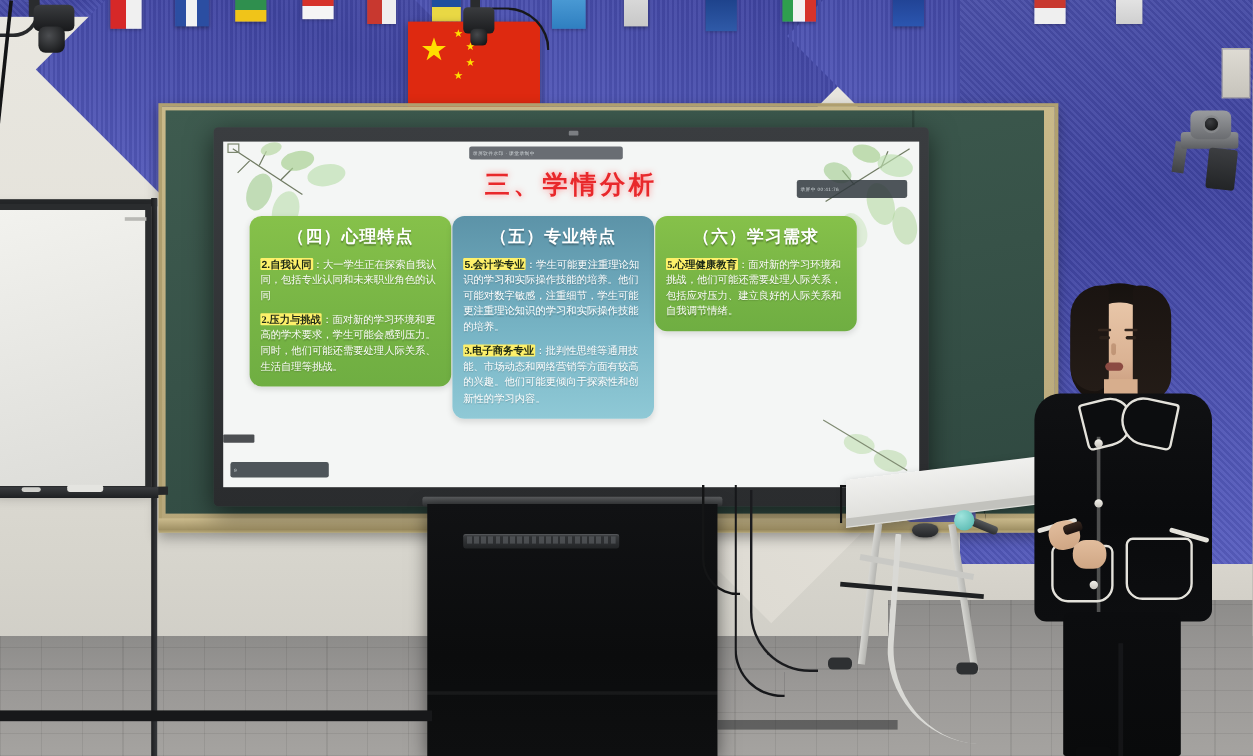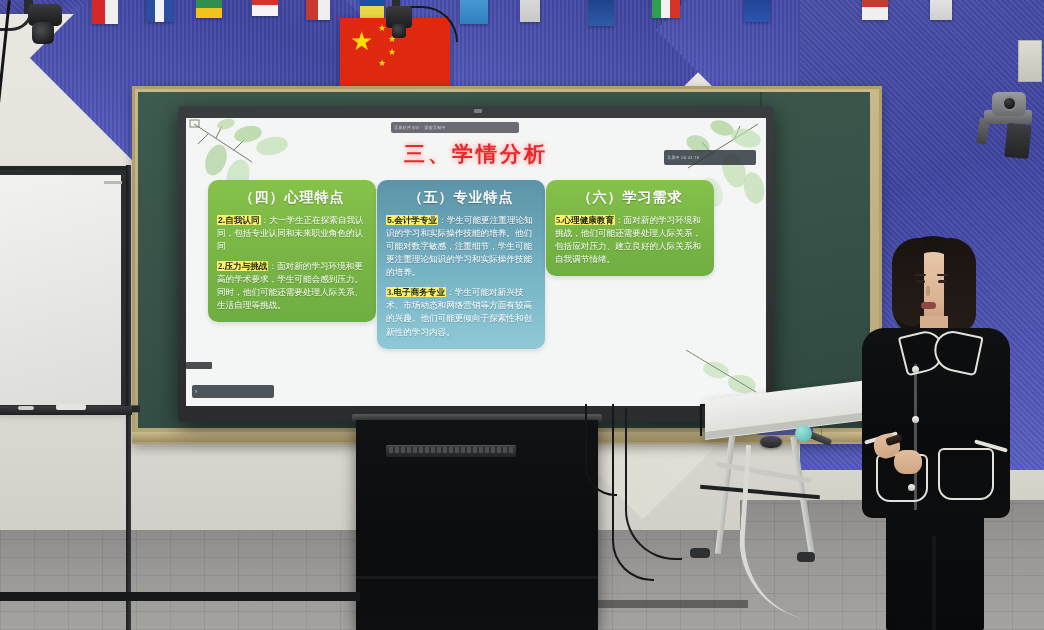--- a/index.html
+++ b/index.html
@@ -405,21 +405,21 @@
         <div class="card-body">
           <p class="para"><span class="hl">2.自我认同</span><span>：大一学生正在探索自我认同，包括专业认同和未来职业角色的认同</span></p>
           <p class="para"><span class="hl">2.压力与挑战</span><span>：面对新的学习环境和更高的学术要求，学生可能会感到压力。同时，他们可能还需要处理人际关系、生活自理等挑战。</span></p>
         </div>
       </div>
 
       <div class="card teal">
         <div class="card-title">（五）专业特点</div>
         <div class="card-body">
           <p class="para"><span class="hl">5.会计学专业</span><span>：学生可能更注重理论知识的学习和实际操作技能的培养。他们可能对数字敏感，注重细节，学生可能更注重理论知识的学习和实际操作技能的培养。</span></p>
-          <p class="para"><span class="hl">3.电子商务专业</span><span>：学生可能对新兴技术、市场动态和网络营销等方面有较高的兴趣。他们可能更倾向于探索性和创新性的学习内容。</span></p>
+          <p class="para"><span class="hl">3.电子商务专业</span><span>：批判性思维等通用技能、市场动态和网络营销等方面有较高的兴趣。他们可能更倾向于探索性和创新性的学习内容。</span></p>
         </div>
       </div>
 
       <div class="card green">
         <div class="card-title">（六）学习需求</div>
         <div class="card-body">
           <p class="para"><span class="hl">5.心理健康教育</span><span>：面对新的学习环境和挑战，他们可能还需要处理人际关系，包括应对压力、建立良好的人际关系和自我调节情绪。</span></p>
         </div>
       </div>
 

